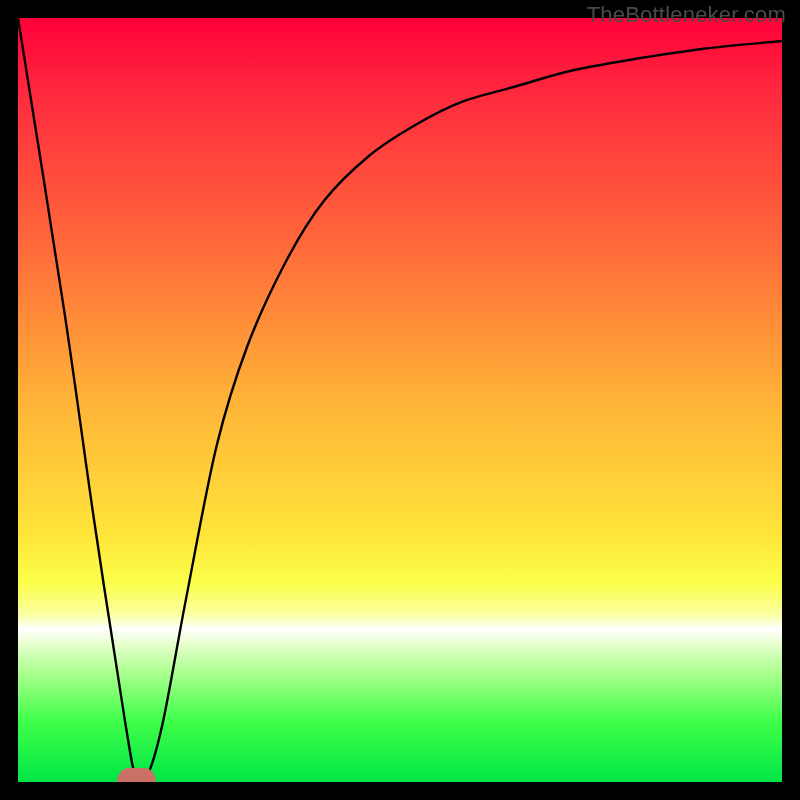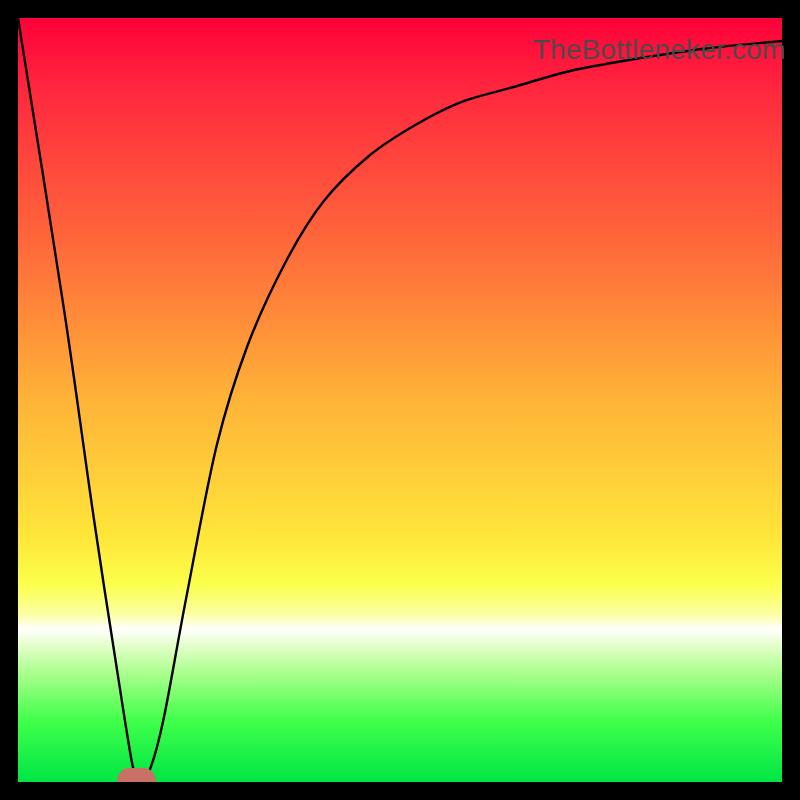--- a/index.html
+++ b/index.html
@@ -53,25 +53,24 @@
   .lump {
     position: absolute;
     background: #c97164;
     border-radius: 12px 12px 6px 6px / 14px 14px 6px 6px;
   }
   .watermark {
     position: absolute;
     top: 2px;
     right: 14px;
     color: #4a4a4a;
-    font-size: 28px;
+    font-size: 22px;
     font-weight: 500;
     letter-spacing: 0.2px;
     user-select: none;
-    margin-top: 32px;
   }
 </style>
 </head>
 <body>
 
 <div class="frame">
   <div class="plot-area">
     <div class="gradient"></div>
     <svg class="curve-svg" viewBox="0 0 764 764" preserveAspectRatio="none">
       <path id="curve-path" fill="none" stroke="#000" stroke-width="2.4" stroke-linejoin="round" stroke-linecap="round" d="M 0.00 0.00 C 7.64 48.39, 33.11 206.28, 45.84 290.32 C 58.57 374.36, 66.21 435.48, 76.40 504.24 C 86.59 573.00, 99.96 660.22, 106.96 702.88 C 113.96 745.54, 114.60 751.27, 118.42 760.18 C 122.24 769.09, 125.42 765.91, 129.88 756.36 C 134.34 746.81, 138.79 732.17, 145.16 702.88 C 151.53 673.59, 159.17 626.48, 168.08 580.64 C 176.99 534.80, 188.45 469.86, 198.64 427.84 C 208.83 385.82, 217.74 359.08, 229.20 328.52 C 240.66 297.96, 254.67 268.67, 267.40 244.48 C 280.13 220.29, 291.59 201.19, 305.60 183.36 C 319.61 165.53, 336.16 150.25, 351.44 137.52 C 366.72 124.79, 382.00 115.87, 397.28 106.96 C 412.56 98.05, 426.57 90.41, 443.12 84.04 C 459.67 77.67, 478.77 73.85, 496.60 68.76 C 514.43 63.67, 530.98 57.94, 550.08 53.48 C 569.18 49.02, 588.28 45.84, 611.20 42.02 C 634.12 38.20, 662.13 33.74, 687.60 30.56 C 713.07 27.38, 751.27 24.19, 764.00 22.92"></path>

